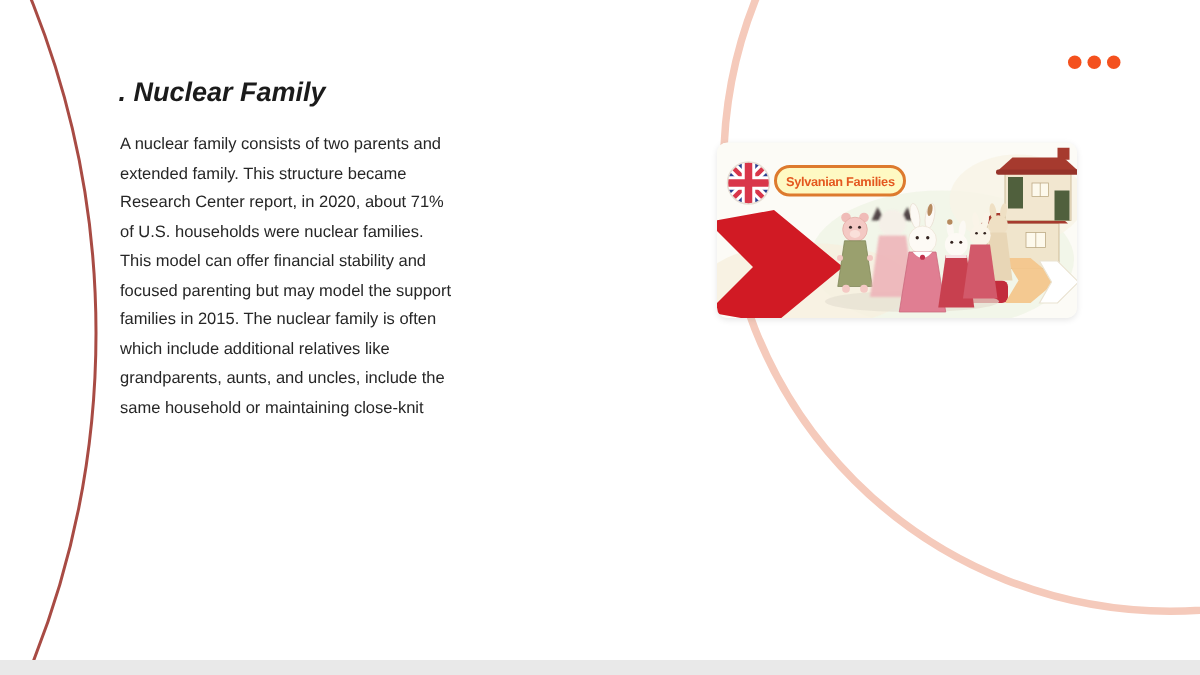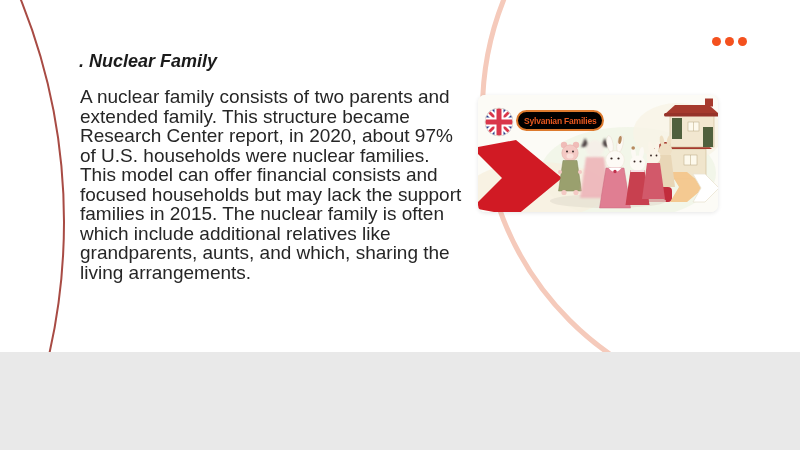--- a/index.html
+++ b/index.html
@@ -1,18 +1,18 @@
 <!DOCTYPE html>
 <html style="--dots-color: #f4511e; --left-arc-color: #a84b44; --right-circle-color: #f5cabb; --red-chevron-color: #d11a24;"><head>
 <meta charset="utf-8">
 <style>
   html,body{margin:0;padding:0;background:#e9e9e9;}
   *{box-sizing:border-box;}
   .slide{
-    position:relative;width:800px;height:352px;margin:0 auto;
+    position:relative;width:800px;height:440px;margin:0 auto;
     background:#ffffff;overflow:hidden;
     font-family:"Liberation Sans",sans-serif;
   }
   
   .arc-left{
     position:absolute;left:-1125px;top:-373px;width:1190px;height:1190px;
     border-radius:50%;border:2px solid var(--left-arc-color,#a84b44);
     background:transparent;
   }
   
@@ -25,33 +25,33 @@
   .dots{position:absolute;left:712px;top:37px;display:flex;gap:4px;}
   .dots .dot{width:9px;height:9px;border-radius:50%;background:var(--dots-color,#f4511e);}
   
   .title{
     position:absolute;left:79px;top:51px;margin:0;
     font-size:18px;font-weight:bold;font-style:italic;color:#1b1b1b;
   }
   
   .body-text{
     position:absolute;left:80px;top:87px;width:400px;
-    font-size:19px;line-height:19.55px;color:#262626;white-space:nowrap;
+    font-size:11px;line-height:19.55px;color:#262626;white-space:nowrap;
   }
   
   .card{
     position:absolute;left:478px;top:95px;width:240px;height:117px;
     border-radius:7px;overflow:hidden;background:#fcfbf6;
     box-shadow:0 1px 4px rgba(0,0,0,0.10);
   }
   .card svg{display:block;width:240px;height:117px;}
   .logo-pill{
     position:absolute;left:38px;top:15px;height:21px;padding:0 6px;
     display:flex;align-items:center;justify-content:center;
-    background:#000000;border:2px solid #dd7a2e;border-radius:11px;
+    background:#fef9c3;border:2px solid #dd7a2e;border-radius:11px;
     color:#e4571f;font-size:8.5px;font-weight:bold;letter-spacing:-0.2px;
     white-space:nowrap;
   }
 </style>
 </head>
 <body>
 
 <div class="slide">
 
   <div class="arc-left"></div>
@@ -61,28 +61,28 @@
     <span class="dot"></span>
     <span class="dot"></span>
     <span class="dot"></span>
   </div>
 
   <h1 class="title">. Nuclear Family</h1>
 
   <div class="body-text">
       <div>A nuclear family consists of two parents and</div>
       <div>extended family. This structure became</div>
-      <div>Research Center report, in 2020, about 97%</div>
+      <div>Research Center report, in 2020, about 71%</div>
       <div>of U.S. households were nuclear families.</div>
-      <div>This model can offer financial consists and</div>
-      <div>focused households but may lack the support</div>
+      <div>This model can offer financial stability and</div>
+      <div>focused parenting but may model the support</div>
       <div>families in 2015. The nuclear family is often</div>
       <div>which include additional relatives like</div>
-      <div>grandparents, aunts, and which, sharing the</div>
-      <div>living arrangements.</div>
+      <div>grandparents, aunts, and uncles, include the</div>
+      <div>same household or maintaining close-knit</div>
     </div>
 
   <div class="card">
     <svg viewBox="0 0 240 117">
       <defs>
         <clipPath id="flagClip">
             <circle cx="0" cy="0" r="14"></circle>
           </clipPath>
         <filter id="soft" x="-20%" y="-20%" width="140%" height="140%">
           <feGaussianBlur stdDeviation="0.8"></feGaussianBlur>

